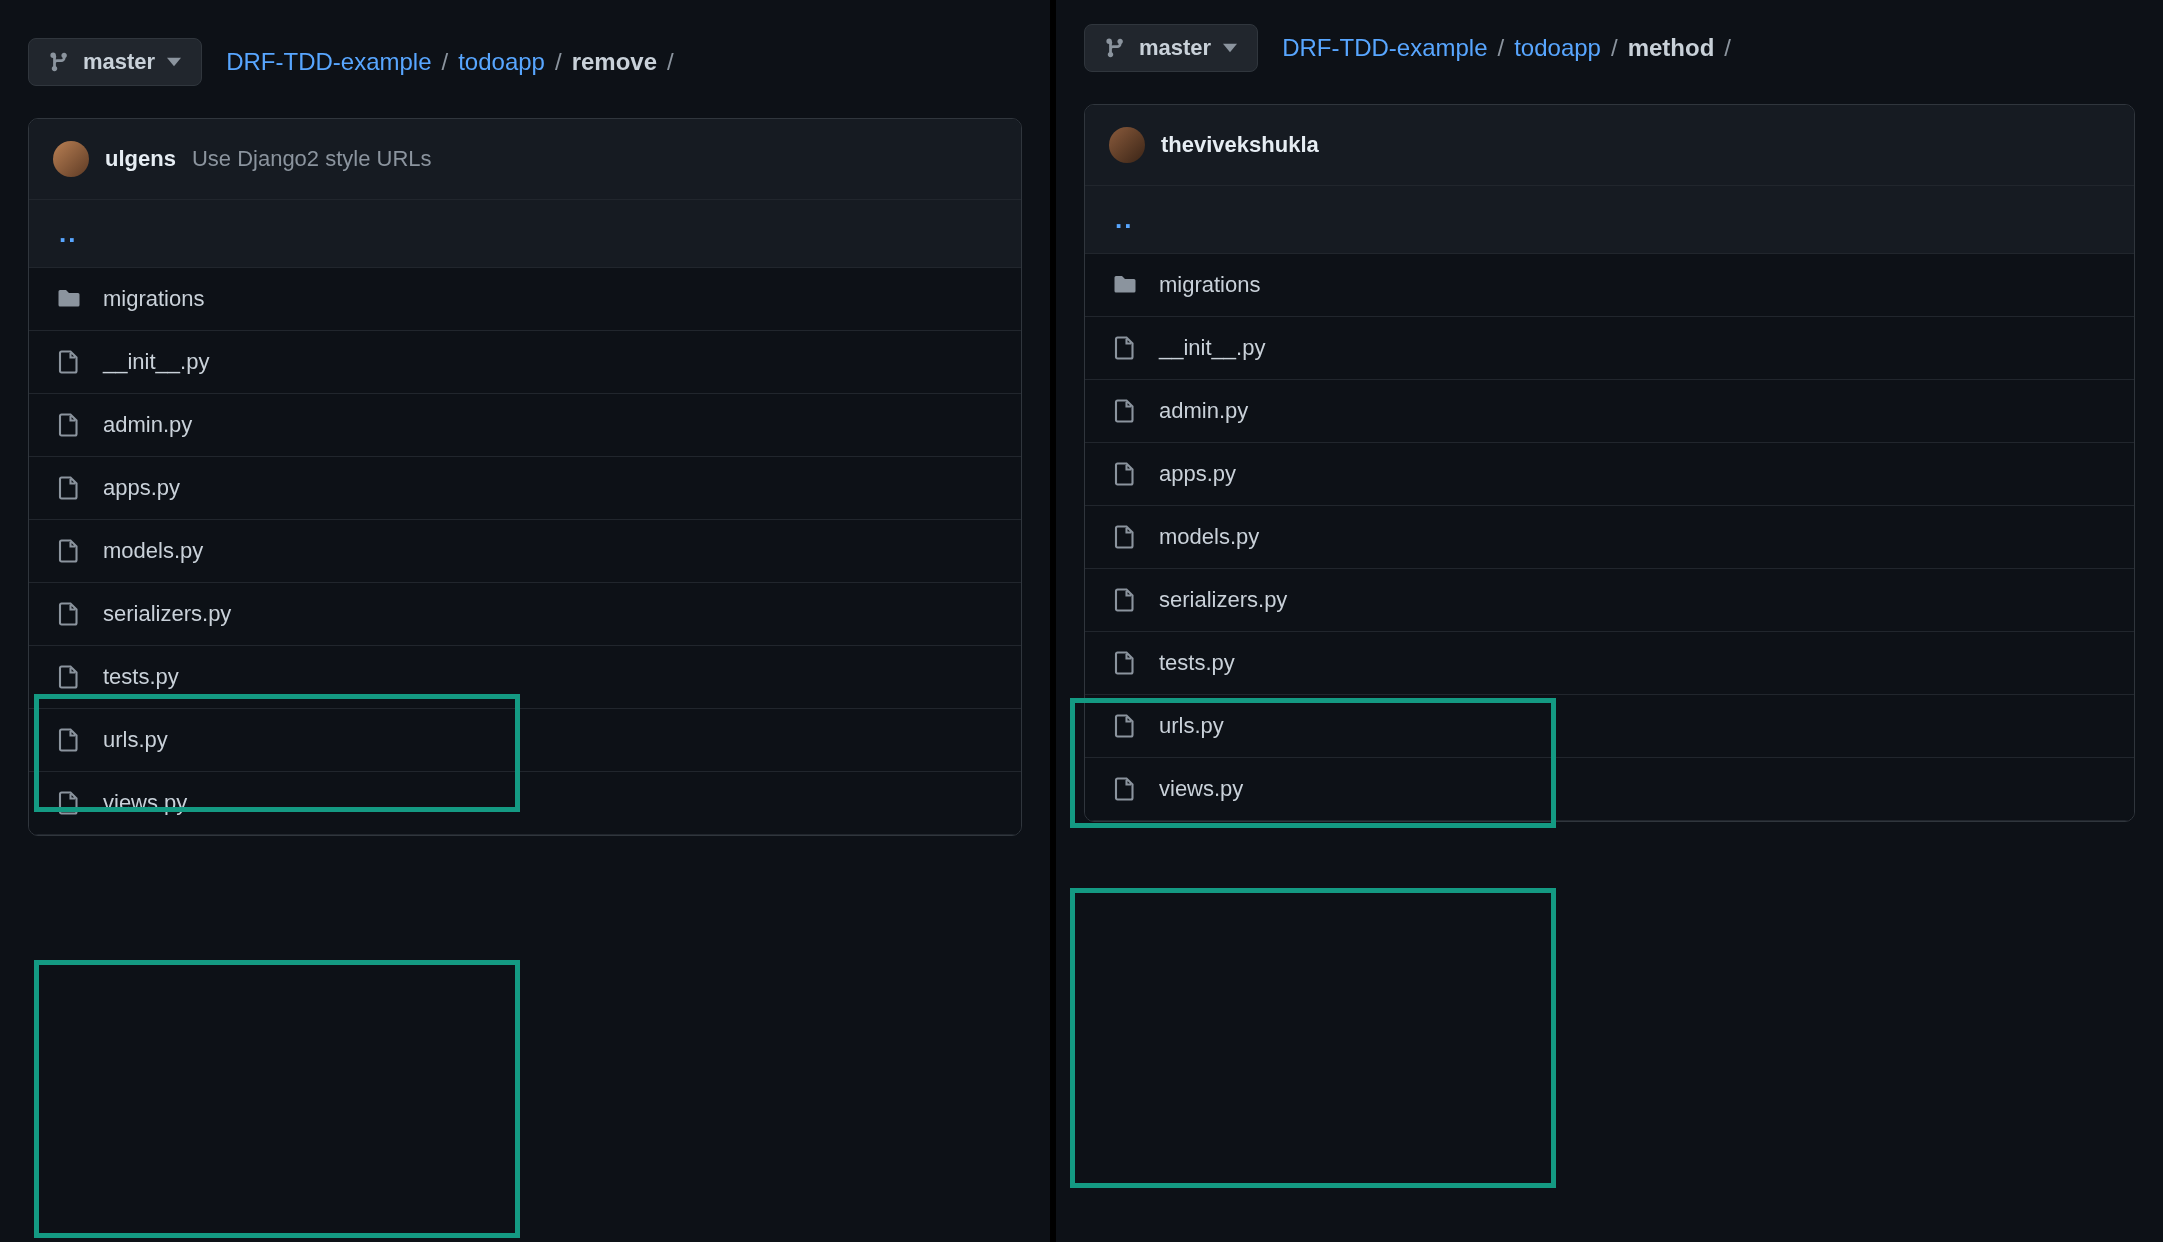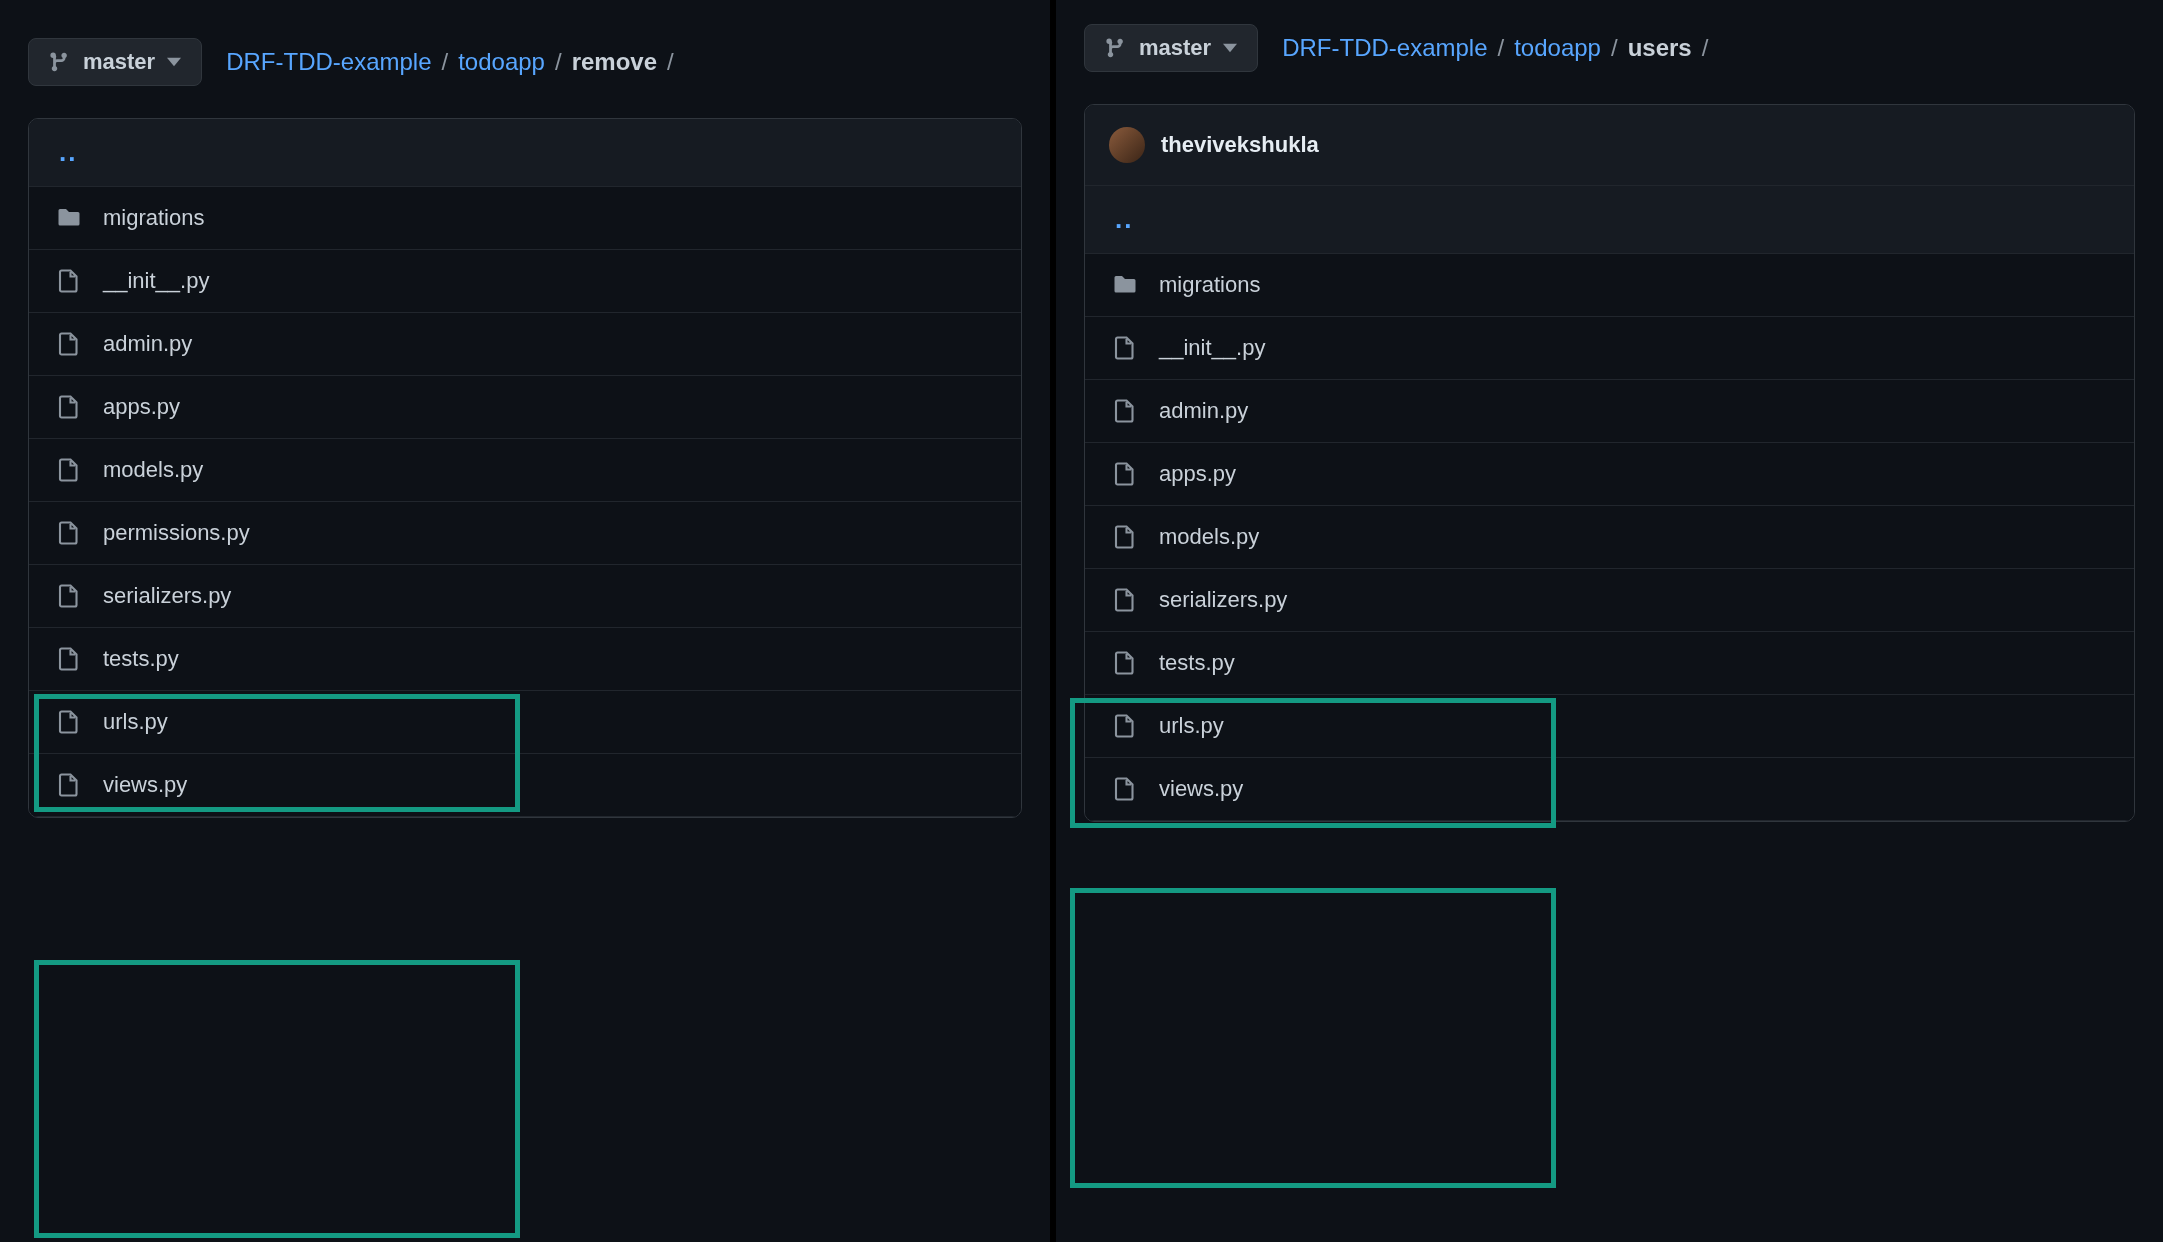--- a/index.html
+++ b/index.html
@@ -110,20 +110,25 @@
       <span class="link">DRF-TDD-example</span>
       <span class="sep">/</span>
       <span class="link">todoapp</span>
       <span class="sep">/</span>
       <span class="current">remove</span>
       <span class="sep">/</span>
     </div>
   </div>
 
   <div class="filebox">
+    <div class="commit-row">
+      <div class="avatar"></div>
+      <span class="author">ulgens</span>
+      <span class="commit-msg">Use Django2 style URLs</span>
+    </div>
     <div class="parent-row">
       <a>..</a>
     </div>
     <div id="files-0">
         <div class="file-row">
           <svg class="folder" viewBox="0 0 16 16">
             <path d="M1 3a1 1 0 0 1 1-1h4l2 2h6a1 1 0 0 1 1 1v7a1 1 0 0 1-1 1H2a1 1 0 0 1-1-1V3Z"></path>
           </svg>
           <span class="fname">migrations</span>
         </div>
@@ -143,26 +148,20 @@
           <svg viewBox="0 0 16 16">
             <path d="M3 1h6l4 4v9a1 1 0 0 1-1 1H3a1 1 0 0 1-1-1V2a1 1 0 0 1 1-1Zm6 1v3h3" fill="none" stroke="#8b949e" stroke-width="1.4"></path>
           </svg>
           <span class="fname">apps.py</span>
         </div>
         <div class="file-row">
           <svg viewBox="0 0 16 16">
             <path d="M3 1h6l4 4v9a1 1 0 0 1-1 1H3a1 1 0 0 1-1-1V2a1 1 0 0 1 1-1Zm6 1v3h3" fill="none" stroke="#8b949e" stroke-width="1.4"></path>
           </svg>
           <span class="fname">models.py</span>
-        </div>
-        <div class="file-row">
-          <svg viewBox="0 0 16 16">
-            <path d="M3 1h6l4 4v9a1 1 0 0 1-1 1H3a1 1 0 0 1-1-1V2a1 1 0 0 1 1-1Zm6 1v3h3" fill="none" stroke="#8b949e" stroke-width="1.4"></path>
-          </svg>
-          <span class="fname">permissions.py</span>
         </div>
         <div class="file-row">
           <svg viewBox="0 0 16 16">
             <path d="M3 1h6l4 4v9a1 1 0 0 1-1 1H3a1 1 0 0 1-1-1V2a1 1 0 0 1 1-1Zm6 1v3h3" fill="none" stroke="#8b949e" stroke-width="1.4"></path>
           </svg>
           <span class="fname">serializers.py</span>
         </div>
         <div class="file-row">
           <svg viewBox="0 0 16 16">
             <path d="M3 1h6l4 4v9a1 1 0 0 1-1 1H3a1 1 0 0 1-1-1V2a1 1 0 0 1 1-1Zm6 1v3h3" fill="none" stroke="#8b949e" stroke-width="1.4"></path>
@@ -199,21 +198,21 @@
       <span>master</span>
       <svg class="caret" viewBox="0 0 10 6">
           <path d="M0 0l5 6 5-6z"></path>
         </svg>
     </button>
     <div class="breadcrumb">
       <span class="link">DRF-TDD-example</span>
       <span class="sep">/</span>
       <span class="link">todoapp</span>
       <span class="sep">/</span>
-      <span class="current">users</span>
+      <span class="current">method</span>
       <span class="sep">/</span>
     </div>
   </div>
 
   <div class="filebox">
     <div class="commit-row">
       <div class="avatar alt"></div>
       <span class="author">thevivekshukla</span>
     </div>
     <div class="parent-row">

